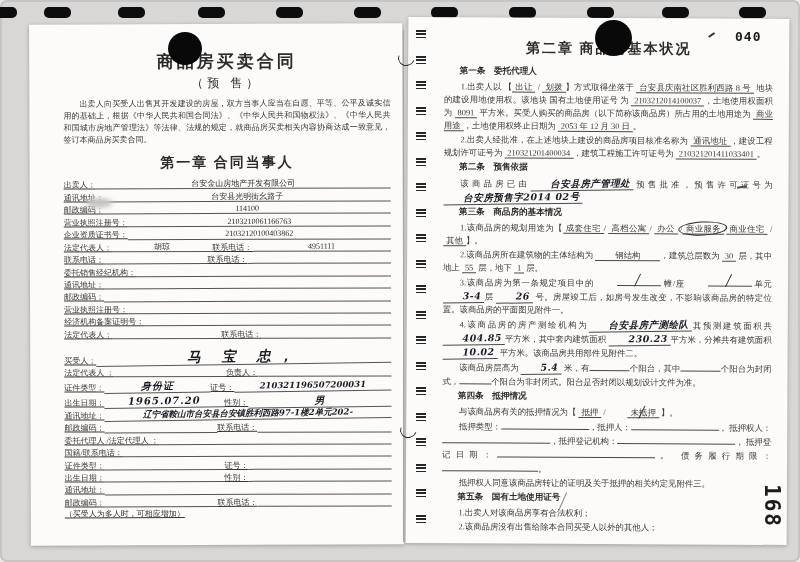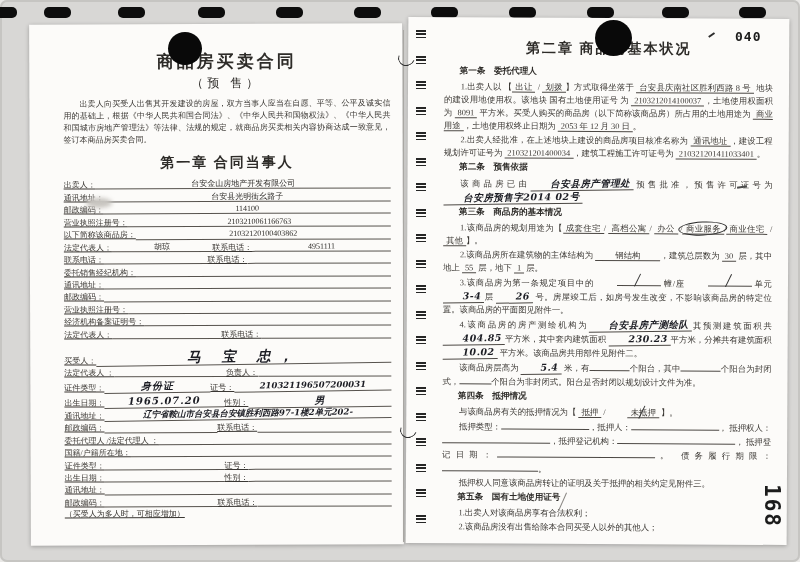--- a/index.html
+++ b/index.html
@@ -95,21 +95,21 @@
         </div>
         <div class="frow">
           <span class="lbl">邮政编码：</span>
           <span class="fill pv">114100</span>
         </div>
         <div class="frow">
           <span class="lbl">营业执照注册号：</span>
           <span class="fill pv">2103210061166763</span>
         </div>
         <div class="frow">
-          <span class="lbl">以下简称该商品房：</span>
+          <span class="lbl">企业资质证书号：</span>
           <span class="fill pv">21032120100403862</span>
         </div>
         <div class="frow">
           <span class="lbl">法定代表人：</span>
           <span class="fill pv" style="flex: 1 1 0%;">胡琼</span>
           <span class="lbl">联系电话：</span>
           <span class="fill pv" style="flex: 1.4 1 0%;">4951111</span>
         </div>
         <div class="frow">
           <span class="lbl">联系电话：</span>
@@ -173,21 +173,21 @@
           <span class="lbl">邮政编码：</span>
           <span class="fill" style="flex: 1 1 0%;"></span>
           <span class="lbl">联系电话：</span>
           <span class="fill" style="flex: 1.2 1 0%;"></span>
         </div>
         <div class="frow">
           <span class="lbl">委托代理人 /法定代理人 ：</span>
           <span class="fill"></span>
         </div>
         <div class="frow">
-          <span class="lbl">国籍/户籍所在地：</span>
+          <span class="lbl">国籍/联系电话：</span>
           <span class="fill"></span>
         </div>
         <div class="frow">
           <span class="lbl">证件类型：</span>
           <span class="fill" style="flex: 1 1 0%;"></span>
           <span class="lbl">证号：</span>
           <span class="fill" style="flex: 1.2 1 0%;"></span>
         </div>
         <div class="frow">
           <span class="lbl">出生日期：</span>

